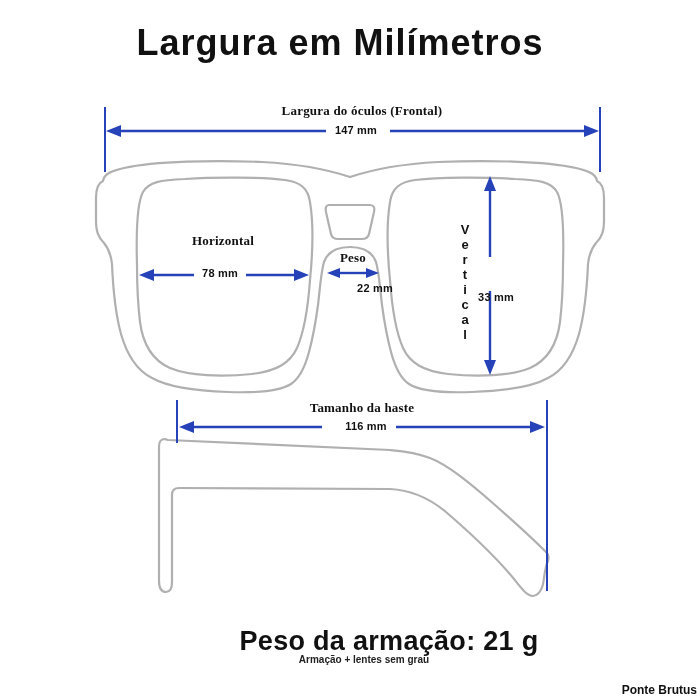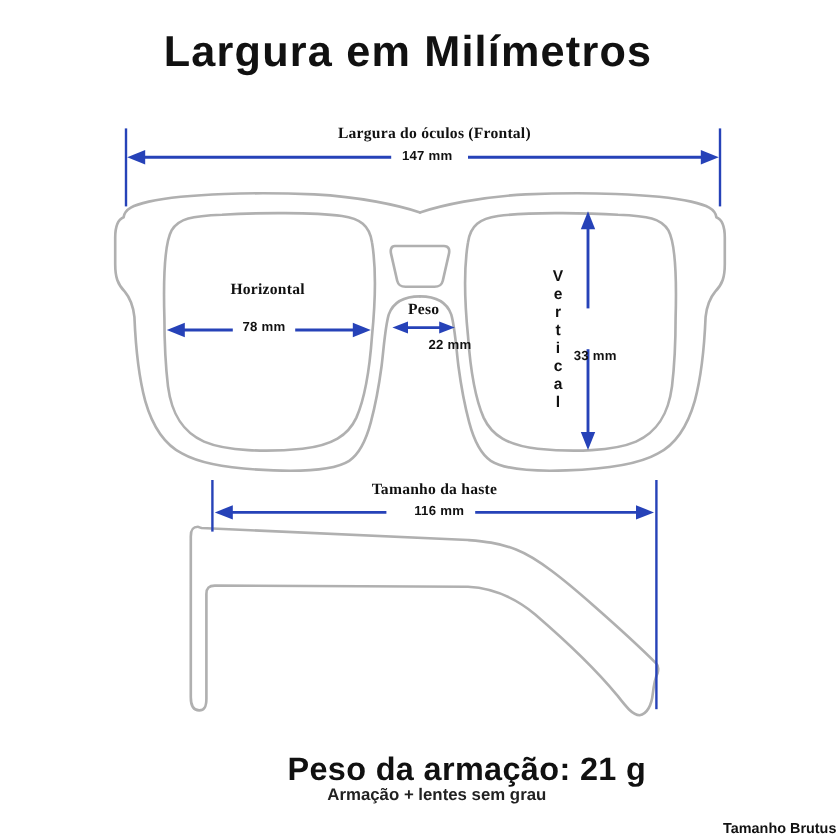--- a/index.html
+++ b/index.html
@@ -22,21 +22,21 @@
   .val-ponte{top:282px;left:375px;}
   .lbl-vertical{
     top:222px;left:465px;transform:translateX(-50%);
     writing-mode:vertical-rl;text-orientation:upright;
     font-size:13px;font-weight:700;letter-spacing:0px;
   }
   .val-vertical{top:264px;left:496px;margin-top:27px;}
   .lbl-haste{top:400px;left:362px;text-align:right;}
   .val-haste{top:420px;left:366px;}
   .peso{top:626px;left:349px;font-size:27px;font-weight:700;letter-spacing:.3px;margin-left:40px;}
-  .peso-note{top:654px;left:364px;font-size:14px;font-weight:600;color:#222;}
+  .peso-note{top:654px;left:364px;font-size:10px;font-weight:600;color:#222;}
   .modelo{top:683px;right:3px;position:absolute;font-size:12px;font-weight:700;white-space:nowrap;}
   svg{position:absolute;top:0;left:0;}
 </style>
 </head>
 <body>
 
 <svg width="700" height="700" viewBox="0 0 700 700">
 
   <g stroke="#b0b0b0" stroke-width="2.2" fill="none" stroke-linecap="round" stroke-linejoin="round">
 
@@ -159,13 +159,13 @@
 <div class="abs ctr dim-value val-ponte">22 mm</div>
 
 <div class="abs lbl-vertical">Vertical</div>
 <div class="abs ctr dim-value val-vertical">33 mm</div>
 
 <div class="abs ctr dim-label lbl-haste">Tamanho da haste</div>
 <div class="abs ctr dim-value val-haste">116 mm</div>
 
 <div class="abs ctr peso">Peso da armação: 21 g</div>
 <div class="abs ctr peso-note">Armação + lentes sem grau</div>
-<div class="modelo">Tamanho Brutus</div>
+<div class="modelo">Ponte Brutus</div>
 
 </body></html>

